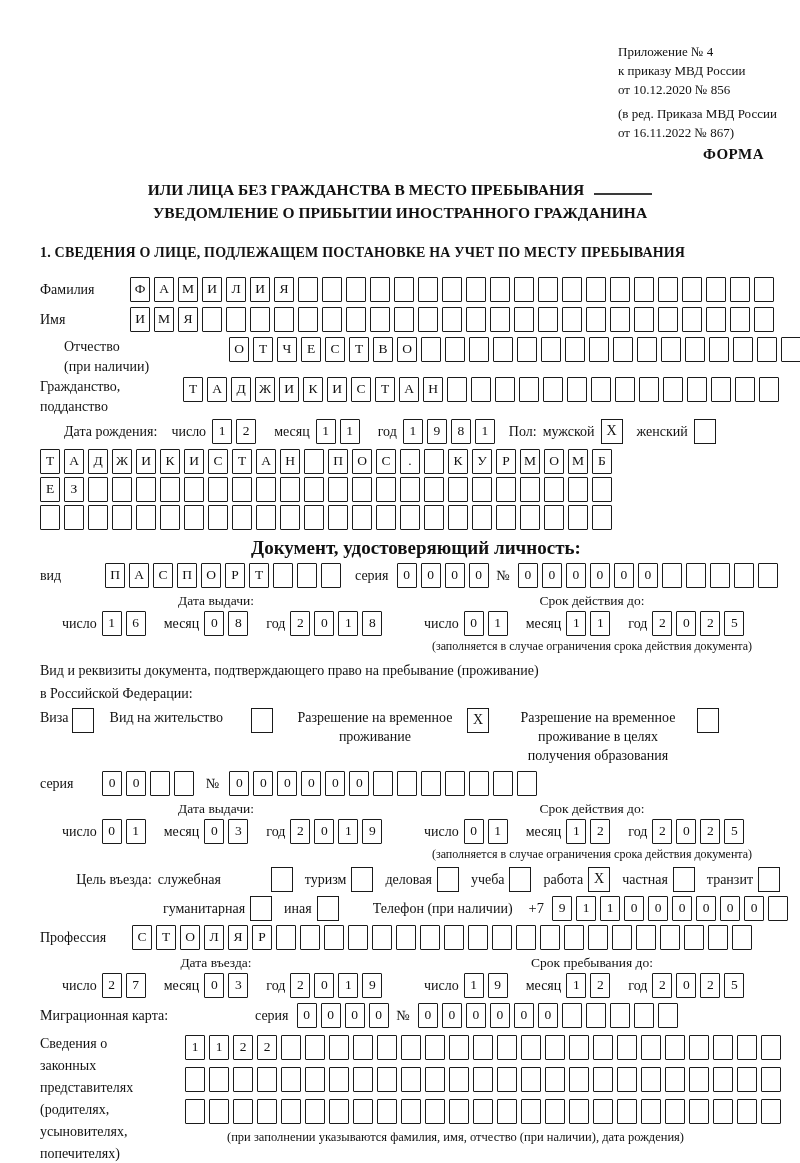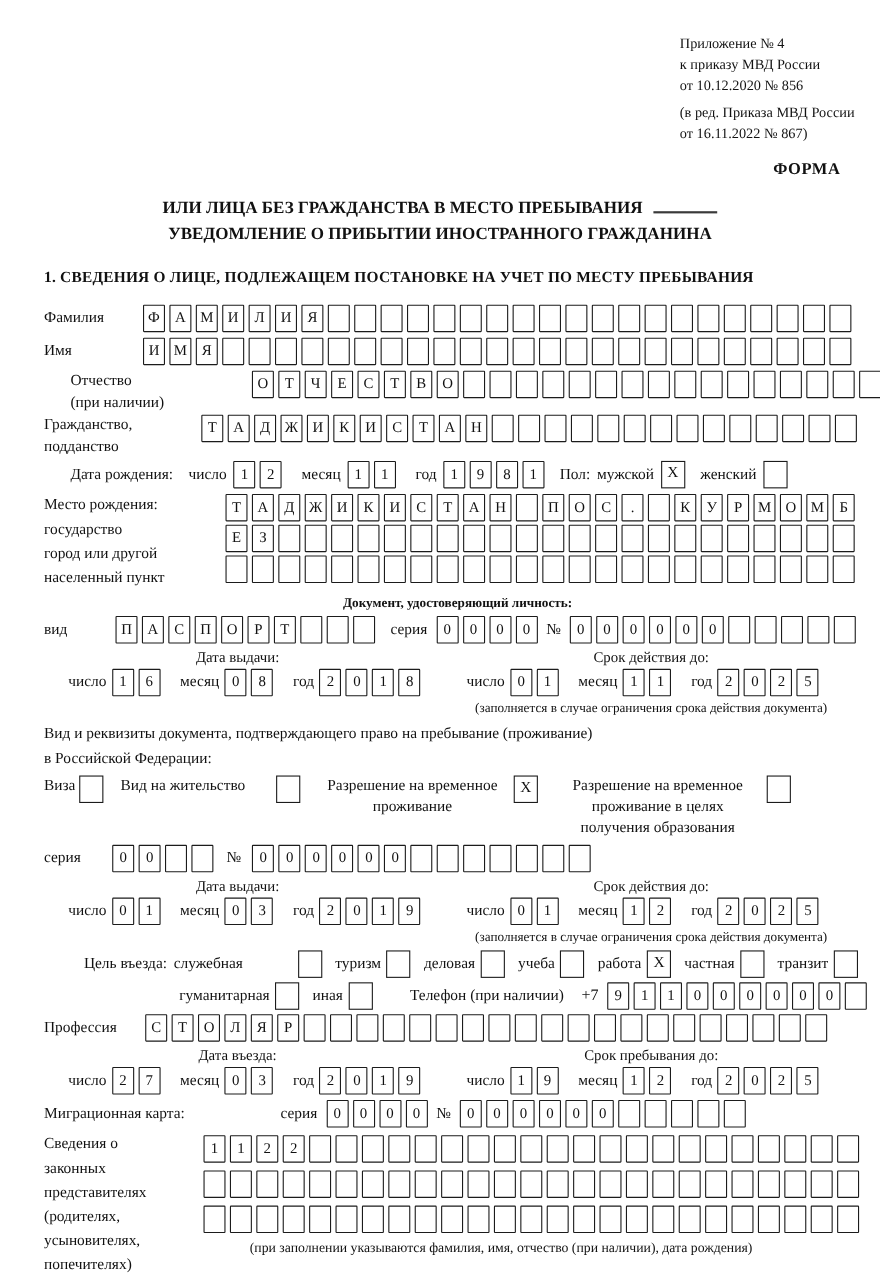--- a/index.html
+++ b/index.html
@@ -1,18 +1,18 @@
 <!DOCTYPE html>
 <html><head>
 <meta charset="utf-8">
 <style>
   html,body{margin:0;padding:0;background:#fff;}
   .page{position:relative;width:800px;height:1163px;background:#fff;color:#111;
         font-family:"Liberation Serif","DejaVu Serif",serif;font-size:14px;overflow:hidden;}
-  .appendix{position:absolute;left:618px;top:30px;width:178px;font-size:13px;line-height:19px;}
+  .appendix{position:absolute;left:618px;top:42px;width:178px;font-size:13px;line-height:19px;}
   .appendix .amend{margin-top:5px;}
   .forma{position:absolute;right:36px;top:146px;font-weight:bold;font-size:15px;letter-spacing:.5px;}
   .title{position:absolute;left:0;top:178px;width:100%;text-align:center;font-weight:bold;font-size:15.5px;line-height:23px;}
   .t-underline{display:inline-block;width:58px;border-bottom:2.5px solid #3a3a3a;margin-left:10px;vertical-align:baseline;}
   .content{position:absolute;left:40px;top:245px;width:752px;}
   .sec-head{font-weight:bold;font-size:14px;letter-spacing:.2px;margin-bottom:16px;}
   .row{display:flex;align-items:center;margin-bottom:5px;}
   .cells{display:flex;flex-wrap:nowrap;}
   .cell{box-sizing:border-box;flex:0 0 auto;width:20px;height:25px;border:1.6px solid #1b1b1b;
         border-radius:1px;margin-right:4px;text-align:center;line-height:22px;font-size:13.5px;}
@@ -21,21 +21,21 @@
   .lbl{flex:0 0 auto;}
   .w90{width:90px;}
   .field2{display:flex;align-items:flex-start;margin-bottom:0;}
   .lblcol{flex:0 0 auto;line-height:20px;}
   .lblcol div{white-space:nowrap;}
   .w165{width:165px;}
   .w143{width:143px;}
   .w145{width:145px;}
   .stackrows .cells{margin-bottom:3px;}
   .inline-gap{margin:0 6px 0 14px;}
-  .doc-head{text-align:center;font-weight:bold;font-size:12px;margin:4px 0 4px 0;}
+  .doc-head{text-align:center;font-weight:bold;font-size:19px;margin:4px 0 4px 0;}
   .date-pair{display:flex;margin-bottom:5px;}
   .dcol-l{width:352px;}
   .dcol-r{width:400px;}
   .date-head{text-align:center;font-size:13.5px;margin-bottom:2px;}
   .date-vals{display:flex;align-items:center;}
   .date-vals .lab{margin:0 5px 0 0;}
   .date-vals .gap{margin-left:14px;}
   .dcol-l .date-vals{padding-left:22px;}
   .dcol-r .date-vals{padding-left:32px;}
   .small-note{font-size:12px;text-align:center;margin-top:3px;white-space:nowrap;}
@@ -233,26 +233,20 @@
           <span class="cell">1</span>
         </span>
       <span style="margin-left:10px;">Пол:</span>
       <span style="margin-left:6px;">мужской</span>
       <span class="checkbox">X</span>
       <span style="margin-left:14px;">женский</span>
       <span class="checkbox"></span>
     </div>
 
     <div class="field2">
-      <span class="lblcol w165" style="line-height:22px;">
-        <div>Место рождения:</div>
-        <div>государство</div>
-        <div>город или другой</div>
-        <div>населенный пункт</div>
-      </span>
       <span class="stackrows">
         <span class="cells">
             <span class="cell">Т</span>
             <span class="cell">А</span>
             <span class="cell">Д</span>
             <span class="cell">Ж</span>
             <span class="cell">И</span>
             <span class="cell">К</span>
             <span class="cell">И</span>
             <span class="cell">С</span>

